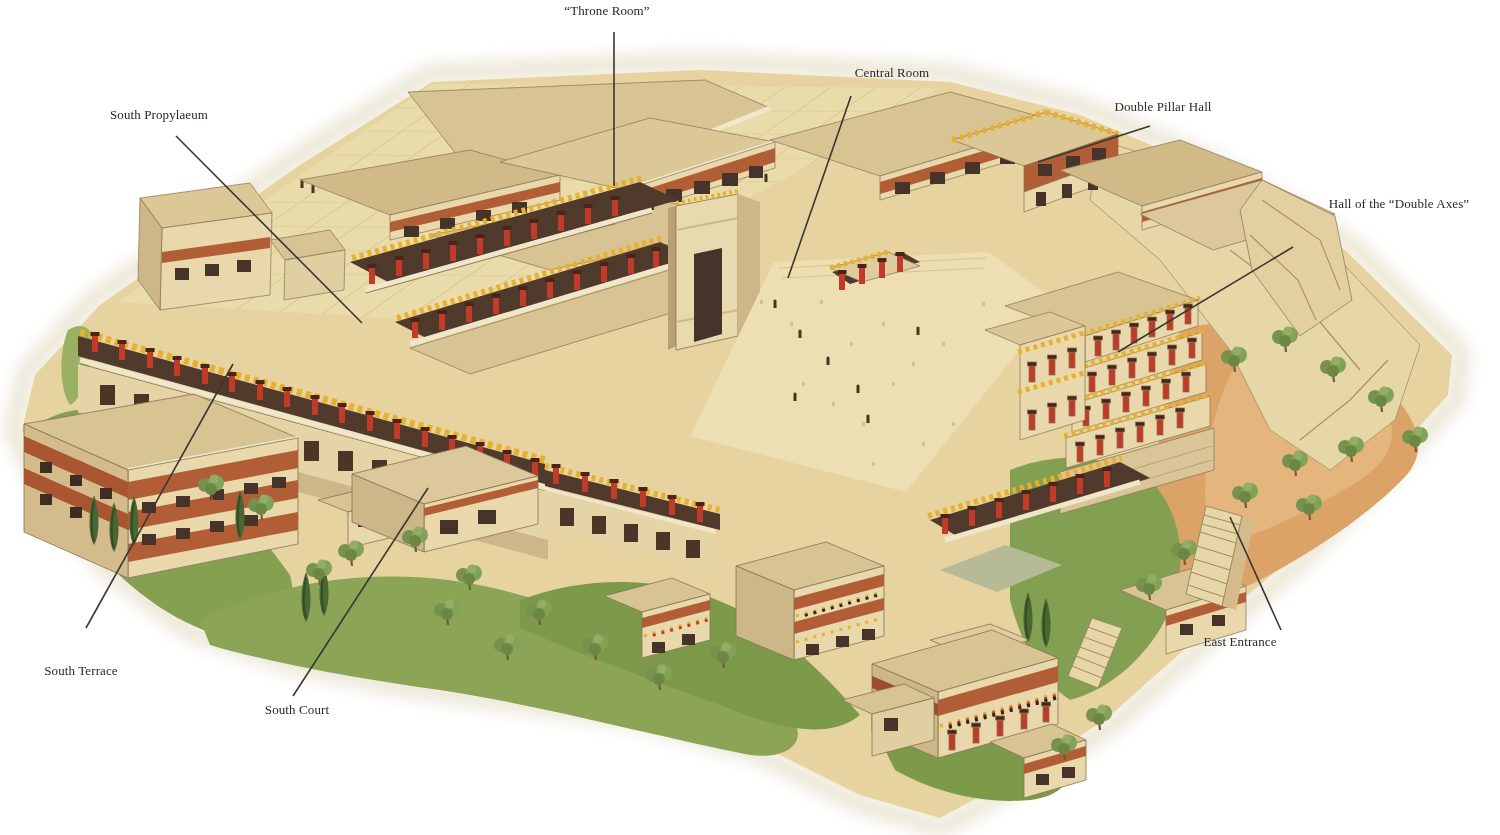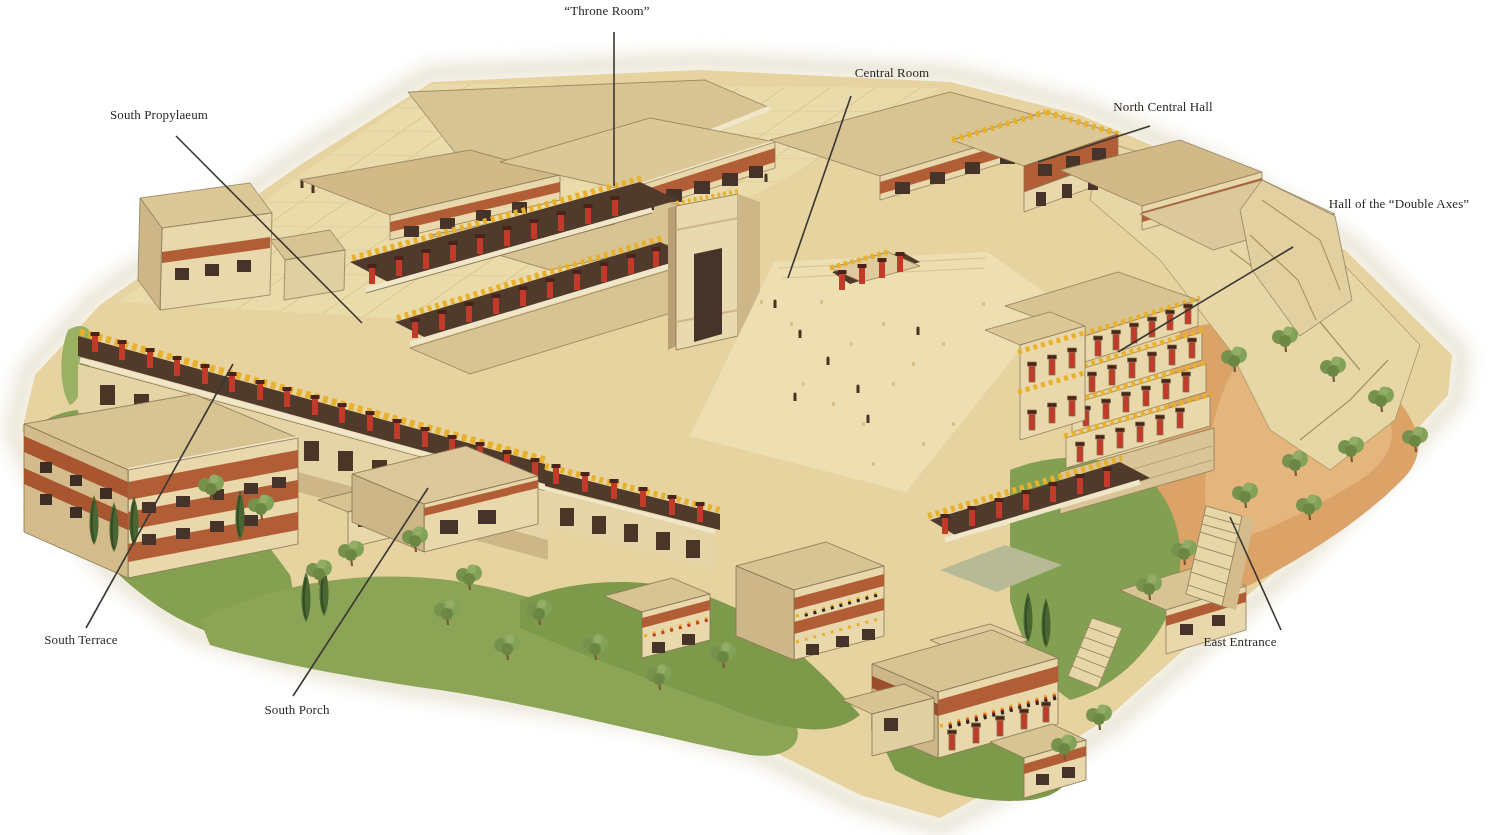--- a/index.html
+++ b/index.html
@@ -532,19 +532,19 @@
     <line x1="1293" y1="247" x2="1118" y2="352"></line>
     <line x1="176" y1="136" x2="362" y2="323"></line>
     <line x1="86" y1="628" x2="233" y2="364"></line>
     <line x1="293" y1="696" x2="428" y2="488"></line>
     <line x1="1281" y1="630" x2="1230" y2="517"></line>
   </g>
 </svg>
 
   <div class="label" style="left:607px;top:4px">“Throne Room”</div>
   <div class="label" style="left:892px;top:66px">Central Room</div>
-  <div class="label" style="left:1163px;top:100px">North Central Hall</div>
+  <div class="label" style="left:1163px;top:100px">Double Pillar Hall</div>
   <div class="label" style="left:1399px;top:197px">Hall of the “Double Axes”</div>
   <div class="label" style="left:159px;top:108px">South Propylaeum</div>
-  <div class="label" style="left:81px;top:633px">South Terrace</div>
-  <div class="label" style="left:297px;top:703px">South Porch</div>
+  <div class="label" style="left:81px;top:664px">South Terrace</div>
+  <div class="label" style="left:297px;top:703px">South Court</div>
   <div class="label" style="left:1240px;top:635px">East Entrance</div>
 </div>
 
 </body></html>

